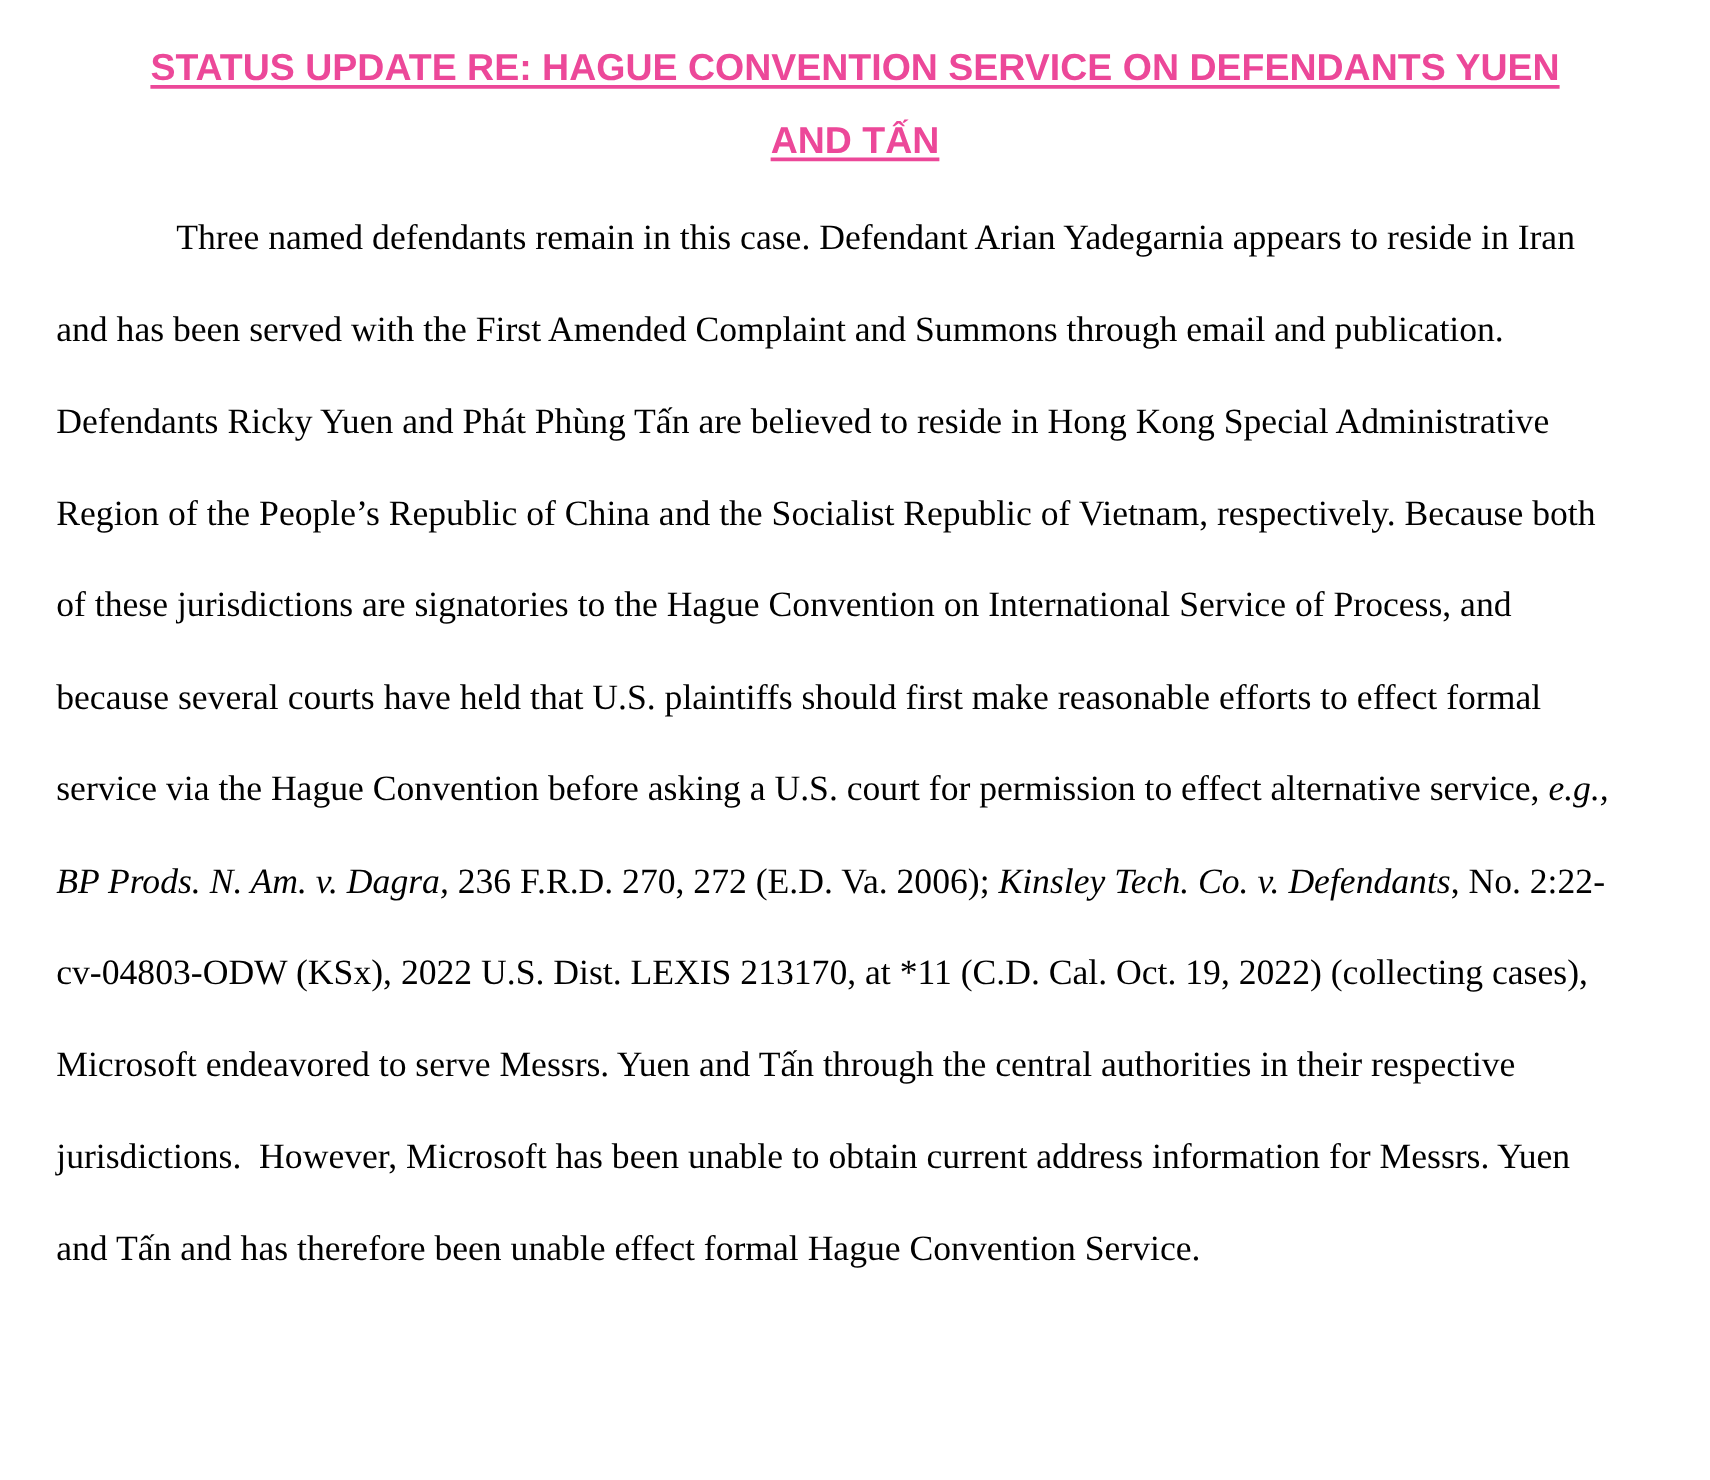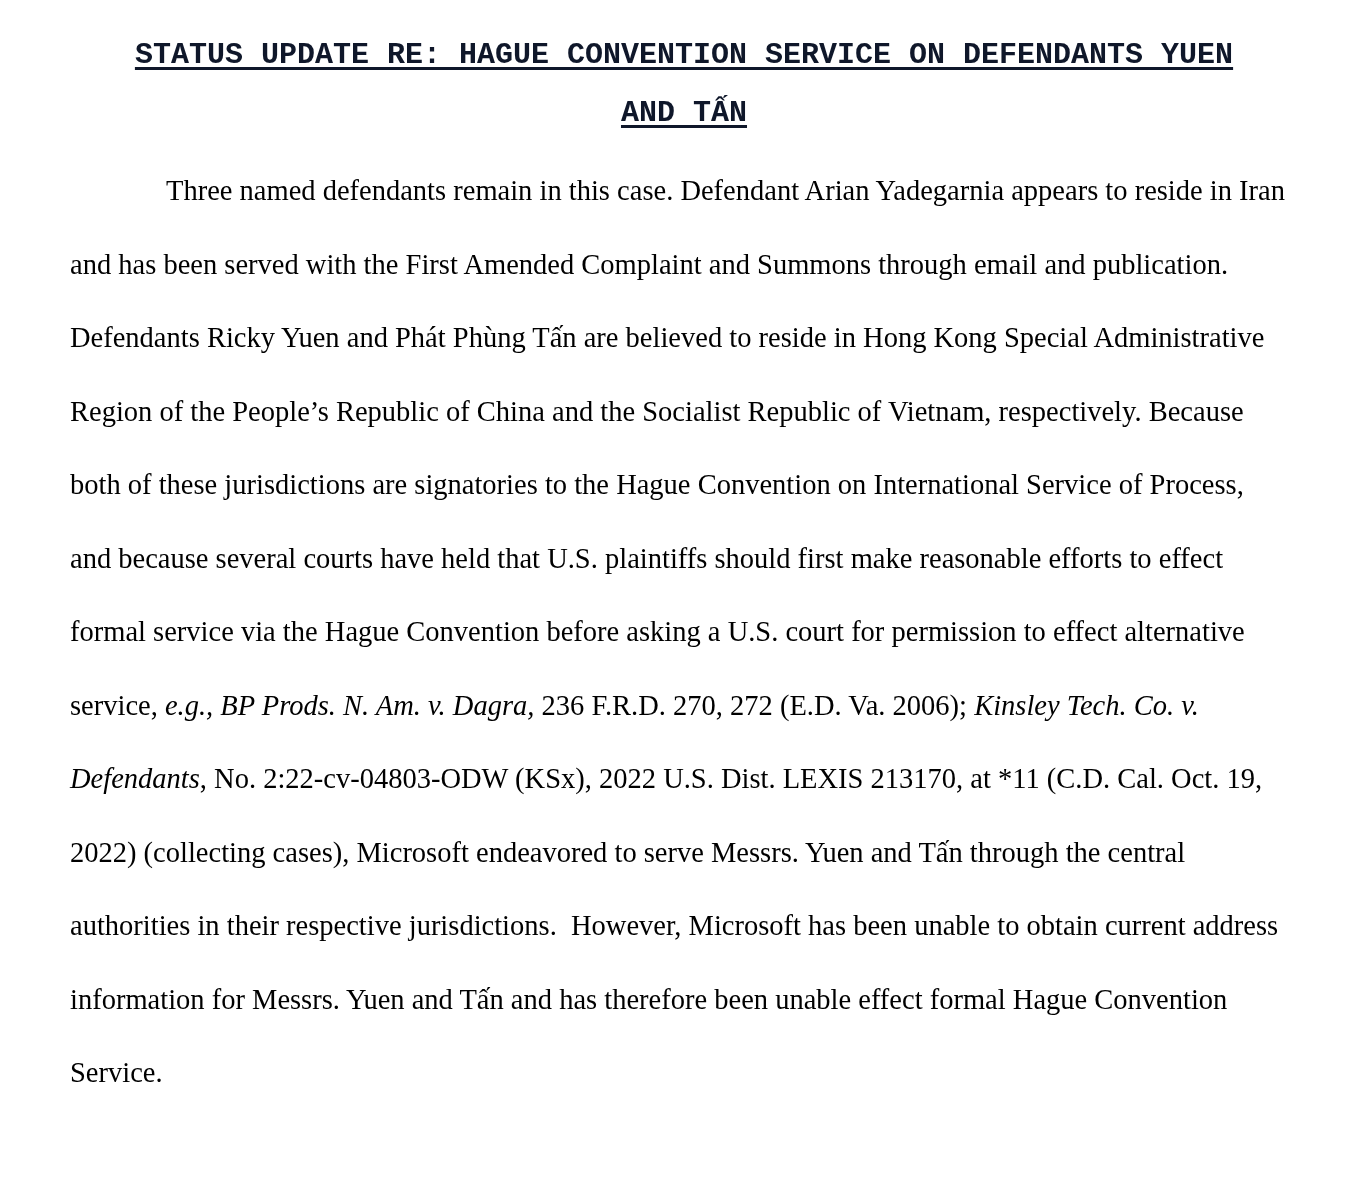--- a/index.html
+++ b/index.html
@@ -15,36 +15,36 @@
     width: 1368px;
     height: 1184px;
     background: #ffffff;
     color: #000000;
     font-family: "Liberation Serif", "DejaVu Serif", serif;
   }
 
   .heading {
     margin-top: 26px;
     text-align: center;
-    font-family: Liberation Mono, monospace;
+    font-family: Liberation Sans, sans-serif;
     font-weight: bold;
     font-size: 30px;
     line-height: 58px;
-    color: #0f172a;
+    color: #ec4899;
   }
 
   .heading-line {
     text-decoration: underline;
     text-decoration-thickness: 2.5px;
     text-underline-offset: 4px;
   }
 
   .body-paragraph {
     margin-top: 12px;
-    padding-left: 70px;
+    padding-left: 45px;
     padding-right: 76px;
     text-indent: 96px;
     font-size: 28.5px;
     line-height: 73.5px;
     text-align: left;
     white-space: pre-wrap;
     color: #000000;
     font-family: "Liberation Serif", "DejaVu Serif", serif;
   }
 

